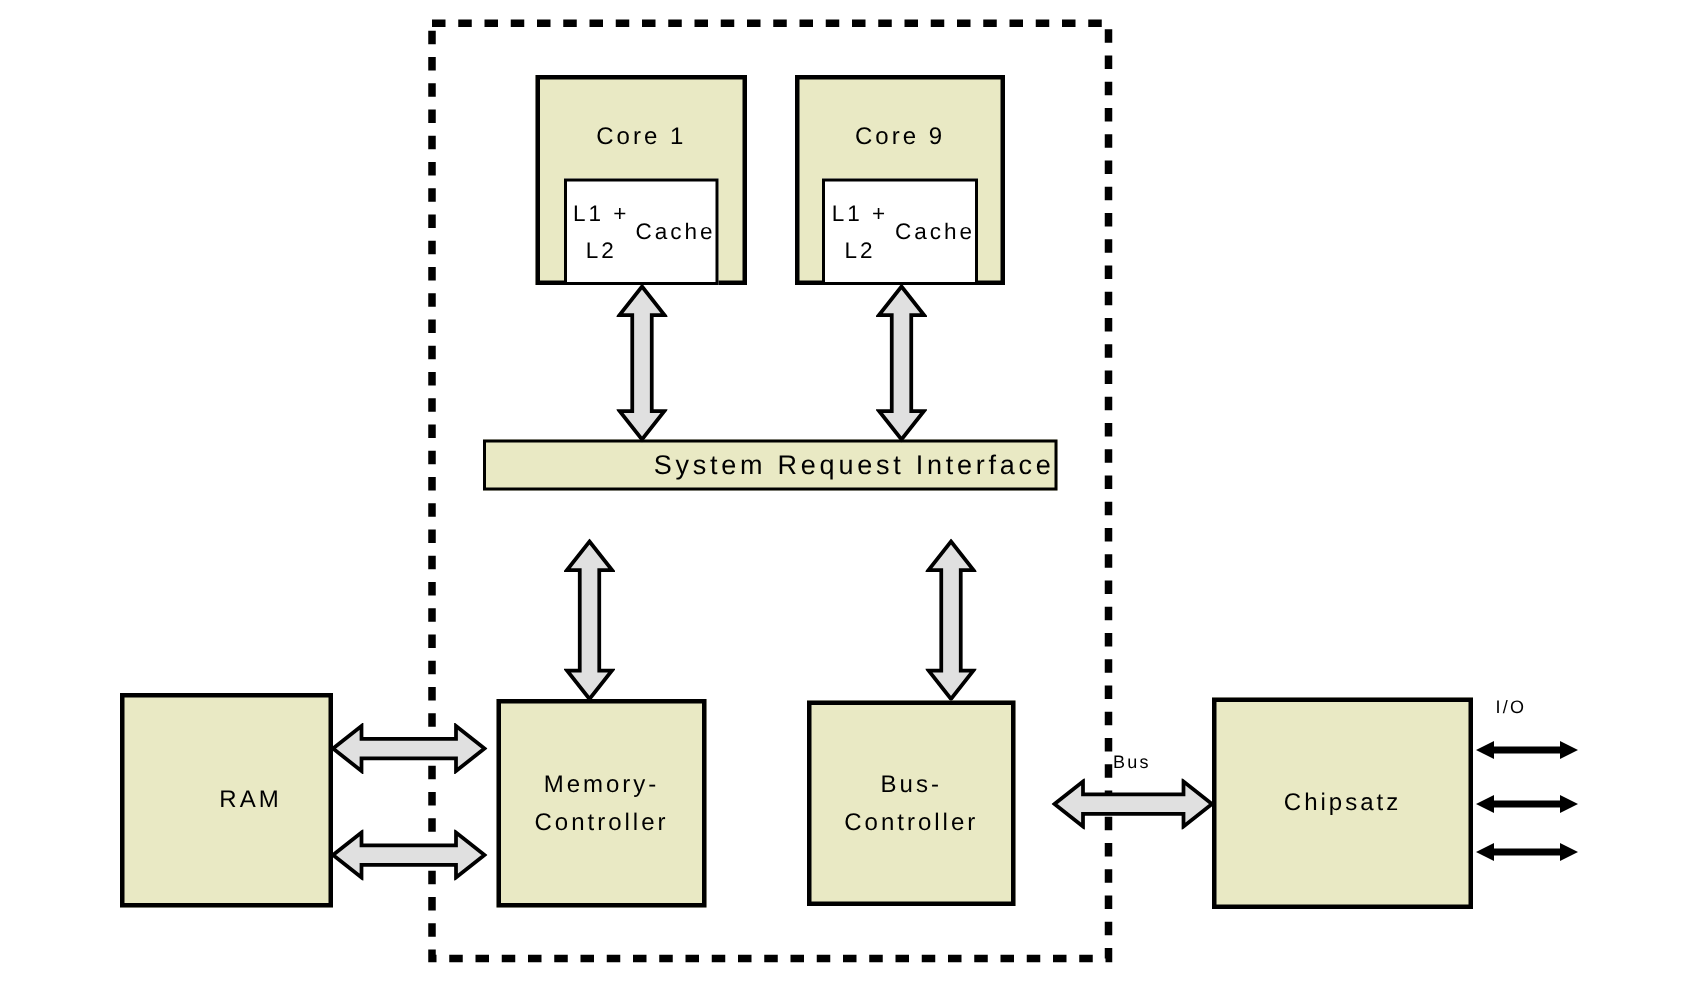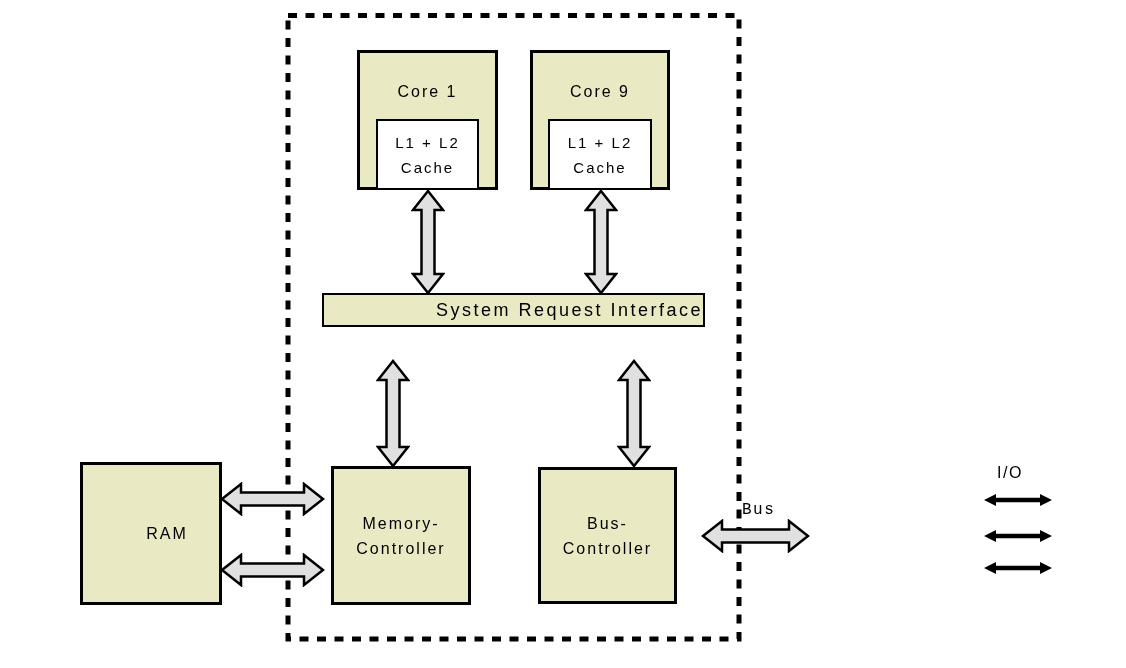--- a/index.html
+++ b/index.html
@@ -39,21 +39,21 @@
     line-height: 25px;
   }
   .box.top-label { align-items: flex-start; padding-top: 26px; }
 
   .cache {
     position: absolute;
     box-sizing: border-box;
     background: var(--cache-fill, #ffffff);
     border: 2.5px solid var(--line, #000);
     display: flex;
-    flex-direction: column;
+    flex-direction: row;
     align-items: center;
     justify-content: center;
     text-align: center;
     font-size: 15px;
     letter-spacing: 2px;
     line-height: 25px;
   }
 
   .bar {
     position: absolute;
@@ -72,21 +72,21 @@
   .garrow polygon {
     fill: var(--arrow-fill, #e0e0e0);
     stroke: var(--line, #000);
     stroke-width: 2.5;
     stroke-linejoin: miter;
   }
   .io-arrow polygon { fill: var(--line, #000); stroke: none; }
 
   .float-label {
     position: absolute;
-    font-size: 16px;
+    font-size: 12px;
     letter-spacing: 1.5px;
     white-space: nowrap;
   }
 </style>
 </head>
 <body>
 
 <div class="canvas">
 
   <svg class="boundary-svg" width="1126" height="668" viewBox="0 0 1126 668">
@@ -139,32 +139,35 @@
     </span>
   </div>
 
   <div class="box abs" style="left:538px; top:467px; width:139px; height:137px;">
     <span>
       <span style="display:block">Bus-</span>
       <span style="display:block">Controller</span>
     </span>
   </div>
 
+  <div class="box abs" style="left:808px; top:465px; width:174px; height:141px;">
+    <span>Chipsatz</span>
+  </div>
 
   <svg class="garrow abs" style="left:220px; top:482px;" width="105" height="34" viewBox="0 0 105 34">
     <polygon points="2,17 21,2 21,10.5 84,10.5 84,2 103,17 84,32 84,23.5 21,23.5 21,32"></polygon>
   </svg>
   <svg class="garrow abs" style="left:220px; top:553px;" width="105" height="34" viewBox="0 0 105 34">
     <polygon points="2,17 21,2 21,10.5 84,10.5 84,2 103,17 84,32 84,23.5 21,23.5 21,32"></polygon>
   </svg>
 
   <svg class="garrow abs" style="left:701px; top:519px;" width="109" height="34" viewBox="0 0 109 34">
     <polygon points="2,17 21,2 21,10.5 88,10.5 88,2 107,17 88,32 88,23.5 21,23.5 21,32"></polygon>
   </svg>
-  <div class="float-label" style="left:742px; top:501px;font-family:Liberation Mono, monospace;">Bus</div>
+  <div class="float-label" style="left:742px; top:501px;">Bus</div>
 
   <div class="float-label" style="left:997px; top:464px;">I/O</div>
   <svg class="io-arrow abs" style="left:983px; top:493px;" width="70" height="14" viewBox="0 0 70 14">
     <polygon points="1,7 13,1 13,4.7 57,4.7 57,1 69,7 57,13 57,9.3 13,9.3 13,13"></polygon>
   </svg>
   <svg class="io-arrow abs" style="left:983px; top:529px;" width="70" height="14" viewBox="0 0 70 14">
     <polygon points="1,7 13,1 13,4.7 57,4.7 57,1 69,7 57,13 57,9.3 13,9.3 13,13"></polygon>
   </svg>
   <svg class="io-arrow abs" style="left:983px; top:561px;" width="70" height="14" viewBox="0 0 70 14">
     <polygon points="1,7 13,1 13,4.7 57,4.7 57,1 69,7 57,13 57,9.3 13,9.3 13,13"></polygon>

